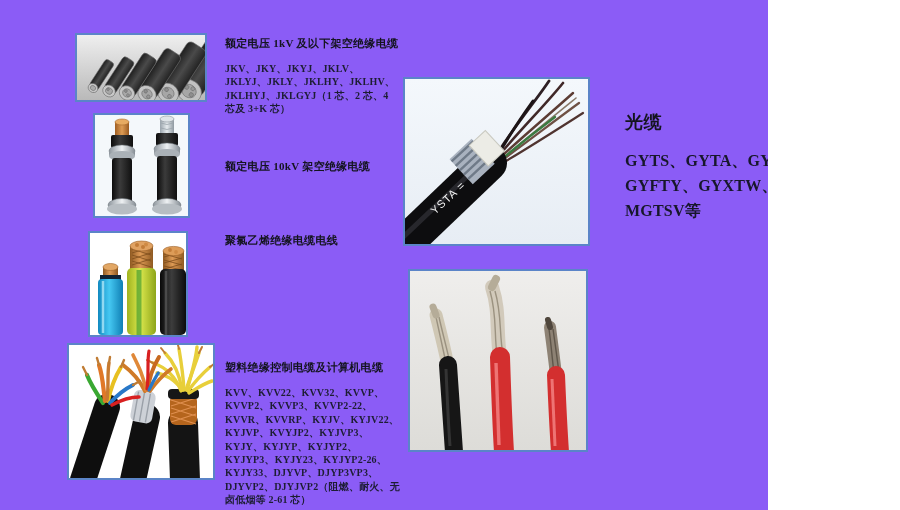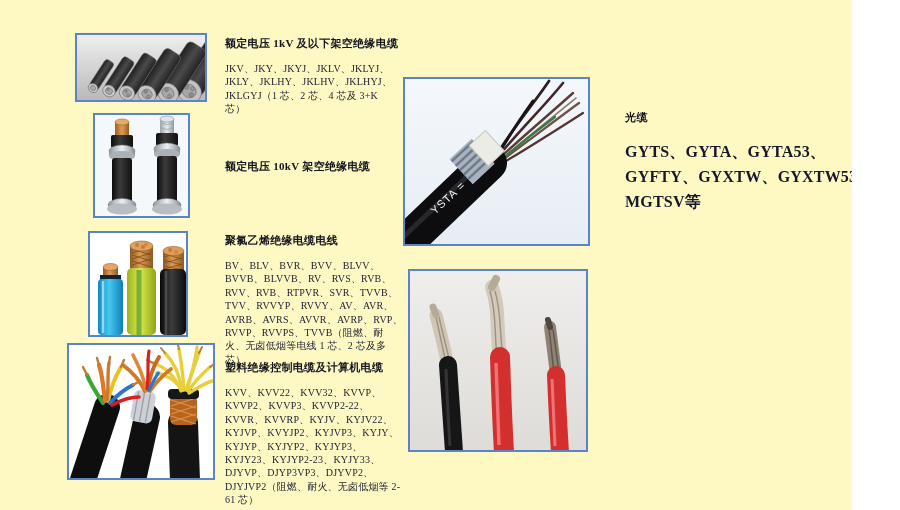--- a/index.html
+++ b/index.html
@@ -1,23 +1,23 @@
 <!DOCTYPE html>
 <html><head>
 <meta charset="utf-8">
 <style>
   html,body{margin:0;padding:0;background:#fff;}
   body{width:900px;height:510px;font-family:"Liberation Serif","DejaVu Serif",serif;}
-  .canvas{position:relative;width:852px;height:510px;background:#fef9c3;overflow:hidden;}
+  .canvas{position:relative;width:768px;height:510px;background:#8b5cf6;overflow:hidden;}
   .photo{position:absolute;border:2px solid #5b84c8;box-sizing:border-box;background:#fff;}
   .photo svg{display:block;width:100%;height:100%;}
   .tblock{position:absolute;color:#1b1b2f;}
   .tblock .title{font-weight:bold;font-size:11px;color:#14141f;margin:0;letter-spacing:.3px;}
-  .tblock .models{font-size:10px;line-height:13.4px;margin:11px 0 0 0;font-weight:400;letter-spacing:.2px;color:#1d1d33;}
-  .tblock.big .title{font-size:11px;letter-spacing:.5px;}
+  .tblock .models{font-size:10px;line-height:13.4px;margin:11px 0 0 0;font-weight:700;letter-spacing:.2px;color:#1d1d33;}
+  .tblock.big .title{font-size:18px;letter-spacing:.5px;}
   .tblock.big .models{font-size:16px;font-weight:bold;line-height:25px;margin-top:14px;color:#17172b;}
 </style>
 </head>
 <body>
 
 <div class="canvas">
 
   <div class="photo" style="left:75px;top:33px;width:132px;height:69px;">
     <svg viewBox="0 0 128 65" preserveAspectRatio="none">
       <defs>
@@ -191,21 +191,20 @@
         <circle cx="80" cy="17" r="1.9" fill="#c27c38"></circle>
           <circle cx="86" cy="19" r="1.9" fill="#cf8a44"></circle>
         <rect x="70" y="36" width="26" height="66" rx="5" fill="url(#bk3)"></rect>
         <path d="M76,38 v64" stroke="#555" stroke-width="2.5" opacity=".8"></path>
       </g>
     </svg>
   </div>
 
   <div class="tblock" style="left:225px;top:233px;width:178px;">
     <p class="title">聚氯乙烯绝缘电缆电线</p>
-    <p class="models">BV、BLV、BVR、BVV、BLVV、BVVB、BLVVB、RV、RVS、RVB、RVV、RVB、RTPVR、SVR、TVVB、TVV、RVVYP、RVVY、AV、AVR、AVRB、AVRS、AVVR、AVRP、RVP、RVVP、RVVPS、TVVB（阻燃、耐火、无卤低烟等电线 1 芯、2 芯及多芯）</p>
   </div>
 
   <div class="photo" style="left:67px;top:343px;width:148px;height:137px;">
     <svg viewBox="0 0 144 133" preserveAspectRatio="none">
       <rect width="144" height="133" fill="#ffffff"></rect>
 
       <g>
         <path d="M116,135 L114,78" stroke="#141414" stroke-width="30" stroke-linecap="round"></path>
         <g transform="translate(101,50)">
           <rect x="0" y="0" width="27" height="30" rx="6" fill="#b5651d"></rect>
@@ -263,21 +262,21 @@
             <path d="M52,22 l3,-7"></path>
             <path d="M64,40 l7,-4"></path>
             <path d="M40,18 l1,-6"></path>
         </g>
       </g>
     </svg>
   </div>
 
   <div class="tblock" style="left:225px;top:360px;width:180px;">
     <p class="title">塑料绝缘控制电缆及计算机电缆</p>
-    <p class="models">KVV、KVV22、KVV32、KVVP、KVVP2、KVVP3、KVVP2-22、KVVR、KVVRP、KYJV、KYJV22、KYJVP、KVYJP2、KYJVP3、KYJY、KYJYP、KYJYP2、KYJYP3、KYJY23、KYJYP2-23、KYJY33、DJYVP、DJYP3VP3、DJYVP2、DJYJVP2（阻燃、耐火、无卤低烟等 2-61 芯）</p>
+    <p class="models">KVV、KVV22、KVV32、KVVP、KVVP2、KVVP3、KVVP2-22、KVVR、KVVRP、KYJV、KYJV22、KYJVP、KVYJP2、KYJVP3、KYJY、KYJYP、KYJYP2、KYJYP3、KYJY23、KYJYP2-26、KYJY33、DJYVP、DJYP3VP3、DJYVP2、DJYJVP2（阻燃、耐火、无卤低烟等 2-61 芯）</p>
   </div>
 
   <div class="photo" style="left:403px;top:77px;width:187px;height:169px;">
     <svg viewBox="0 0 183 165" preserveAspectRatio="none">
       <defs>
         <linearGradient id="bg5" x1="0" y1="0" x2="0" y2="1">
             <stop offset="0" stop-color="#f4f8fc"></stop>
             <stop offset="1" stop-color="#e7edf4"></stop>
           </linearGradient>
       </defs>

